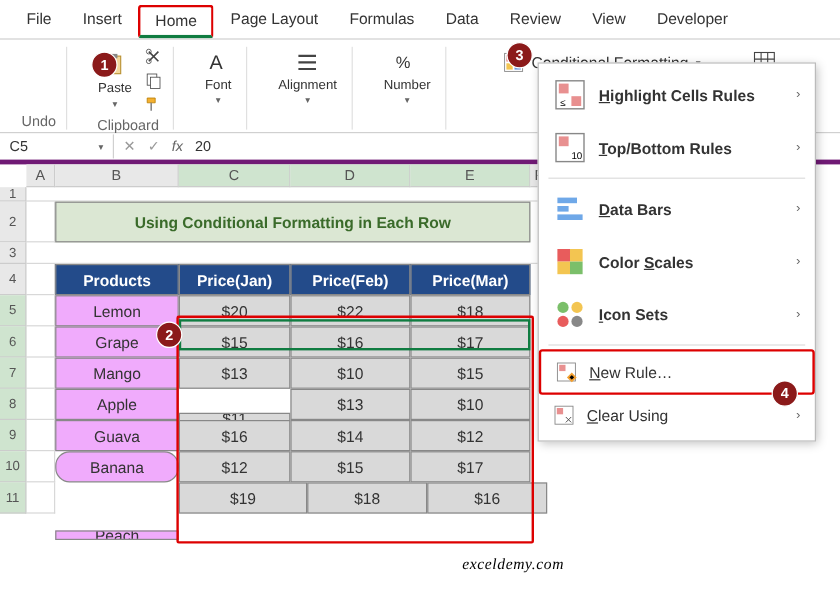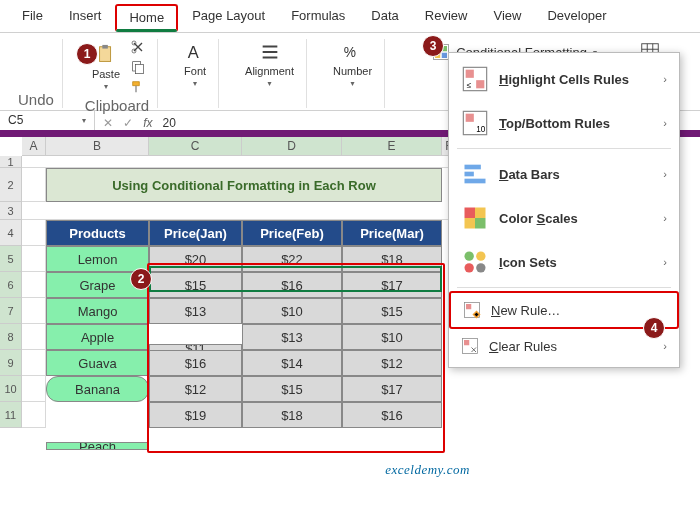--- a/index.html
+++ b/index.html
@@ -4,52 +4,52 @@
 <style>
 *{box-sizing:border-box;margin:0;padding:0;font-family:"Segoe UI",Arial,sans-serif}
 body{background:#fff;width:700px;height:506px;overflow:hidden;position:relative;font-size:13px;color:#333}
 .ribbon-tabs{display:flex;padding:4px 10px 0;gap:2px;border-bottom:1px solid #d0d0d0}
 .tab{padding:4px 12px;cursor:pointer}
 .tab.active{border-bottom:3px solid #107c41;font-weight:400}
 .red-box{border:2px solid #d00;border-radius:3px}
 .ribbon-body{display:flex;padding:6px 10px 2px;gap:14px;border-bottom:1px solid #d0d0d0;align-items:stretch;height:78px}
 .rgroup{display:flex;flex-direction:column;align-items:center;justify-content:space-between;padding:0 8px;border-right:1px solid #e0e0e0}
 .rgroup:last-child{border-right:none}
-.rgroup-label{font-size:15px;color:#666;margin-top:2px}
+.rgroup-label{font-size:12px;color:#666;margin-top:2px}
 .rgroup-icons{display:flex;align-items:center;gap:6px;flex:1}
 .big-btn{display:flex;flex-direction:column;align-items:center;gap:2px;font-size:11px;padding:2px 4px}
 .big-btn svg{width:22px;height:22px}
 .caret{font-size:8px;color:#666}
 .cf-btn{display:flex;align-items:center;gap:6px;padding:3px 6px;border:1px solid transparent}
 .cf-btn svg{width:18px;height:18px}
-.name-box-row{display:flex;align-items:flex-end;border-bottom:7px solid #701a75;height:26px}
+.name-box-row{display:flex;align-items:center;border-bottom:4px solid #701a75;height:26px}
 .name-box{width:95px;border-right:1px solid #d0d0d0;padding:3px 8px;font-size:12px;display:flex;justify-content:space-between;align-items:center}
 .fx-area{display:flex;align-items:center;gap:10px;padding:0 8px;font-size:12px}
 .fx-label{font-style:italic;color:#666}
 .grid-area{position:relative}
 .col-headers{display:flex;margin-left:22px}
 .col-h{background:#e8e8e8;border-right:1px solid #ccc;border-bottom:1px solid #ccc;text-align:center;font-size:12px;color:#555;padding:2px 0}
 .col-h.sel{background:#cfe4cf}
 .row-h{width:22px;background:#e8e8e8;border-right:1px solid #ccc;border-bottom:1px solid #ccc;text-align:center;font-size:11px;color:#555;display:flex;align-items:center;justify-content:center}
 .row-h.sel{background:#cfe4cf}
 .sheet{position:relative}
 .row{display:flex;height:26px}
 .cell{border-right:1px solid #d8d8d8;border-bottom:1px solid #d8d8d8;padding:3px 6px;font-size:13px;overflow:hidden;display:flex;align-items:center}
 .title-cell{background:#dbe7d3;color:#3a6b2a;font-weight:bold;justify-content:center;border:1px solid #888}
 .hdr-cell{background:#234b8a;color:#fff;font-weight:bold;justify-content:center;border:1px solid #888}
-.data-cell{border:1px solid #888;justify-content:center;background:#86efac}
+.data-cell{border:1px solid #888;justify-content:center;background:#f0abfc}
 .sel-cell{background:#d9d9d9}
 .callout{position:absolute;width:22px;height:22px;border-radius:50%;background:#8b1a1a;color:#fff;font-size:12px;font-weight:bold;display:flex;align-items:center;justify-content:center;z-index:50;border:1px solid #fff}
 .dropdown{position:absolute;right:20px;top:52px;width:232px;background:#fff;border:1px solid #bbb;box-shadow:2px 2px 8px rgba(0,0,0,.25);z-index:40;padding:4px 0}
 .dd-item{display:flex;align-items:center;gap:10px;padding:8px 12px;cursor:pointer;position:relative}
 .dd-item .arrow{margin-left:auto;color:#666;font-size:11px}
 .dd-sep{height:1px;background:#ddd;margin:3px 8px}
 .dd-icon{width:28px;height:28px;flex-shrink:0}
 .dd-small-icon{width:18px;height:18px;flex-shrink:0}
-.watermark{position:absolute;right:230px;bottom:28px;font-size:13px;color:#0369a1;font-style:italic;z-index:5;font-family:Georgia,serif;letter-spacing:.5px}
+.watermark{position:absolute;right:230px;bottom:28px;font-size:13px;color:#000000;font-style:italic;z-index:5;font-family:Georgia,serif;letter-spacing:.5px}
 u.accel{text-decoration:underline}
 .selection-box{position:absolute;border:2px solid #107c41;pointer-events:none;z-index:10}
 .red-select{position:absolute;border:2px solid #d00;pointer-events:none;z-index:11;border-radius:2px}
 </style>
 </head>
 <body>
 
 <div class="ribbon-tabs">
   <div class="tab">File</div>
   <div class="tab">Insert</div>
@@ -246,21 +246,21 @@
         <div class="cell" style="width: 24px;"></div>
         <div class="cell data-cell" style="width: 103px; border-radius: 12px;">Banana</div>
         <div class="cell data-cell sel-cell" style="width: 93px;">$12</div>
         <div class="cell data-cell sel-cell" style="width: 100px;">$15</div>
         <div class="cell data-cell sel-cell" style="width: 100px;">$17</div>
       </div>
       <div class="row">
         <div class="row-h sel">11</div>
         <div class="cell" style="width: 24px;"></div>
         <div class="cell data-cell" style="width: 103px; margin-top: 40px;">Peach</div>
-        <div class="cell data-cell sel-cell" style="width: 93px;">$19</div>
+        <div class="cell data-cell sel-cell" style="width: 107px;">$19</div>
         <div class="cell data-cell sel-cell" style="width: 100px;">$18</div>
         <div class="cell data-cell sel-cell" style="width: 100px;">$16</div>
       </div>
     </div>
   <div class="selection-box" style="left:149px;top:129px;width:293px;height:26px"></div>
   <div class="red-select" style="left:147px;top:126px;width:298px;height:190px"></div>
   <div class="callout" style="top:131px;left:130px">2</div>
 </div>
 
 <div class="dropdown">
@@ -321,19 +321,19 @@
         <path stroke="#f3a030" stroke-width="2" d="M14 18l4-4 4 4-4 4z"></path>
       </svg>
     <span><u class="accel">N</u><span>ew Rule…</span></span>
   </div>
   <div class="dd-item">
     <svg class="dd-small-icon" viewBox="0 0 24 24">
         <rect x="2" y="2" width="20" height="20" fill="none" stroke="#888"></rect>
         <rect x="4" y="4" width="7" height="7" fill="#e89090"></rect>
         <path stroke="#444" d="M14 14l6 6M20 14l-6 6"></path>
       </svg>
-    <span><u class="accel">C</u><span>lear Rules</span></span>
+    <span><u class="accel">C</u><span>lear Using</span></span>
       <span class="arrow">›</span>
   </div>
   <div class="callout" style="top:264px;right:14px">4</div>
 </div>
 
 <div class="watermark">exceldemy.com</div>
 
 </body></html>

